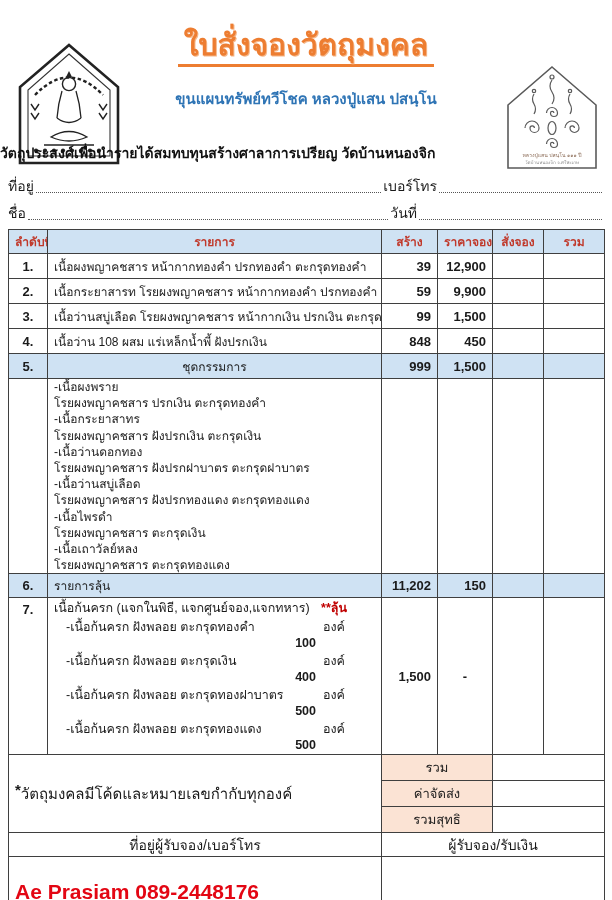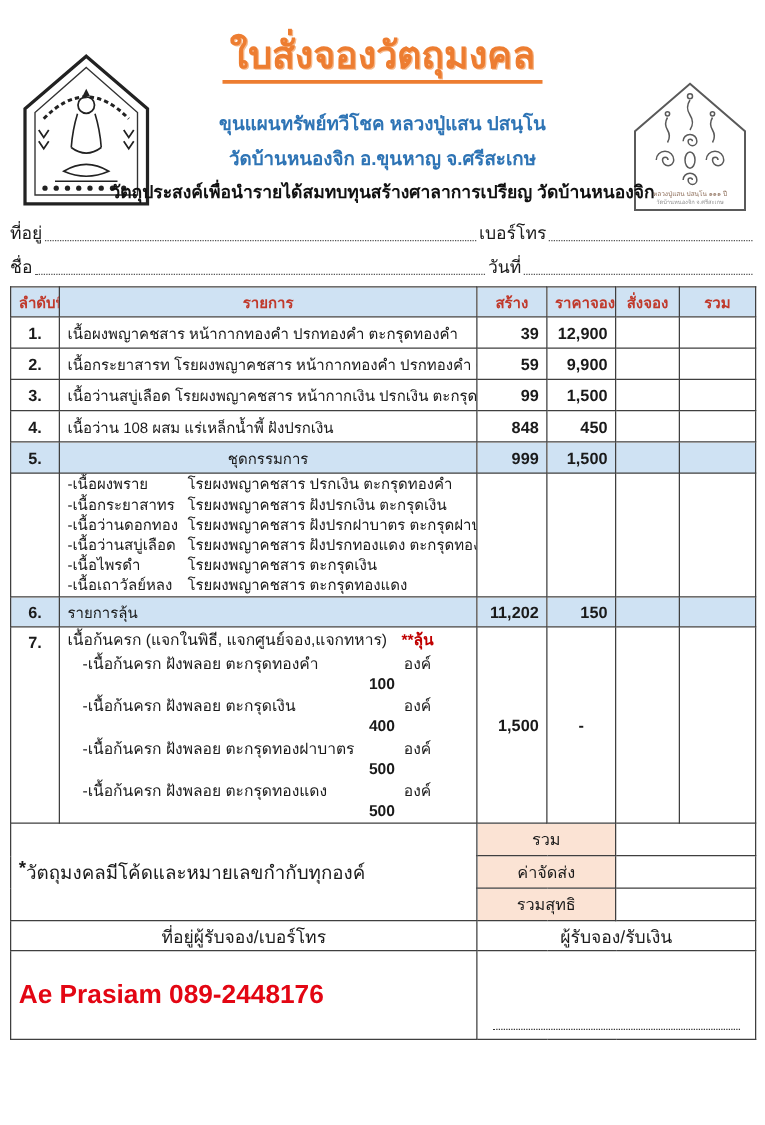--- a/index.html
+++ b/index.html
@@ -14,40 +14,40 @@
   .title{
     position:absolute;top:28px;left:0;right:0;text-align:center;
   }
   .title span{
     display:inline-block;font-size:30px;font-weight:bold;color:#ED7D31;
     text-shadow:1px 1px 0 #f6b98c;border-bottom:3px solid #e8únor;
     border-bottom:3px solid #ED7D31;padding:0 6px 1px;line-height:1.15;
   }
   .sub1{position:absolute;top:87px;left:0;right:0;text-align:center;font-size:15px;font-weight:bold;color:#2E74B5;}
   .sub2{position:absolute;top:115px;left:0;right:0;text-align:center;font-size:15px;font-weight:bold;color:#2E74B5;}
-  .purpose{position:absolute;top:142px;left:0;right:0;text-align:center;font-size:14px;font-weight:bold;color:#111;}
+  .purpose{position:absolute;top:142px;left:0;right:0;font-size:14px;font-weight:bold;color:#111;}
   
   .form-area{margin:4px 8px 0;}
   .fline{display:flex;align-items:flex-end;height:27px;font-size:14px;}
   .fline .lbl{white-space:nowrap;padding-bottom:2px;}
   .dots{border-bottom:1.6px dotted #555;height:1px;margin:0 2px 6px;}
   .d-a{flex:1.97;} .d-b{flex:1;} .d-c{flex:2.12;} .d-d{flex:1;}
   
   table.order{border-collapse:collapse;table-layout:fixed;width:596px;margin:3px 8px 0;}
   table.order td,table.order th{border:1px solid #3f3f3f;padding:0 6px;vertical-align:middle;overflow:hidden;}
   th.hcell{background:#CFE2F3;color:#C0392B;font-size:12px;font-weight:bold;height:23px;text-align:center;white-space:nowrap;}
   td.no{font-size:13px;font-weight:bold;text-align:center;}
   td.desc{font-size:12px;white-space:nowrap;}
   td.num{font-size:13px;font-weight:bold;text-align:right;padding-right:8px;white-space:nowrap;margin-top:38px;}
   td.dash{font-size:13px;font-weight:bold;text-align:center;}
   tr.item{height:25px;}
   tr.hl td{background:#CFE2F3;}
   td.center{text-align:center;}
   td.subblock{height:98px;vertical-align:middle;padding:2px 6px;}
-  .sub-line{display:flex;font-size:12px;line-height:16.2px;white-space:nowrap;}
+  .sub-line{display:flex;font-size:12px;line-height:16.2px;white-space:nowrap;flex-direction:column;}
   .sub-name{width:96px;flex-shrink:0;}
   td.kblock{height:96px;vertical-align:top;padding-top:2px;}
   .k-head{font-size:12.5px;line-height:20px;white-space:nowrap;}
   .k-badge{color:#C00000;font-weight:bold;margin-left:8px;}
   .k-line{display:flex;font-size:12.5px;line-height:18px;padding-left:12px;white-space:nowrap;}
   .k-name{width:218px;flex-shrink:0;}
   .k-qty{display:inline-block;width:32px;text-align:right;margin-right:7px;font-weight:bold;font-size:12.5px;margin-top:16px;}
   
   td.note-cell{vertical-align:middle;padding-left:46px;font-size:15px;}
   .note-star{font-size:15px;font-weight:bold;vertical-align:4px;}
@@ -109,21 +109,20 @@
         <ellipse cx="50" cy="64" rx="4" ry="6.5"></ellipse>
       </g>
       <text x="50" y="93" text-anchor="middle" font-size="5.2" fill="#8a6a55">หลวงปู่แสน ปสนฺโน ๑๑๑ ปี</text>
       <text x="50" y="99.5" text-anchor="middle" font-size="4.6" fill="#8c8c8c">วัดบ้านหนองจิก จ.ศรีสะเกษ</text>
     </svg>
 
     <div class="title">
       <span>ใบสั่งจองวัตถุมงคล</span>
     </div>
     <div class="sub1">ขุนแผนทรัพย์ทวีโชค หลวงปู่แสน ปสนฺโน</div>
-    <div class="sub2">วัดบ้านหนองจิก อ.ขุนหาญ จ.ศรีสะเกษ</div>
     <div class="purpose">วัตถุประสงค์เพื่อนำรายได้สมทบทุนสร้างศาลาการเปรียญ วัดบ้านหนองจิก</div>
   </div>
 
   <div class="form-area">
     <div class="fline">
       <span class="lbl">ที่อยู่</span>
       <span class="dots d-c"></span>
       <span class="lbl">เบอร์โทร</span>
       <span class="dots d-d"></span>
     </div>

